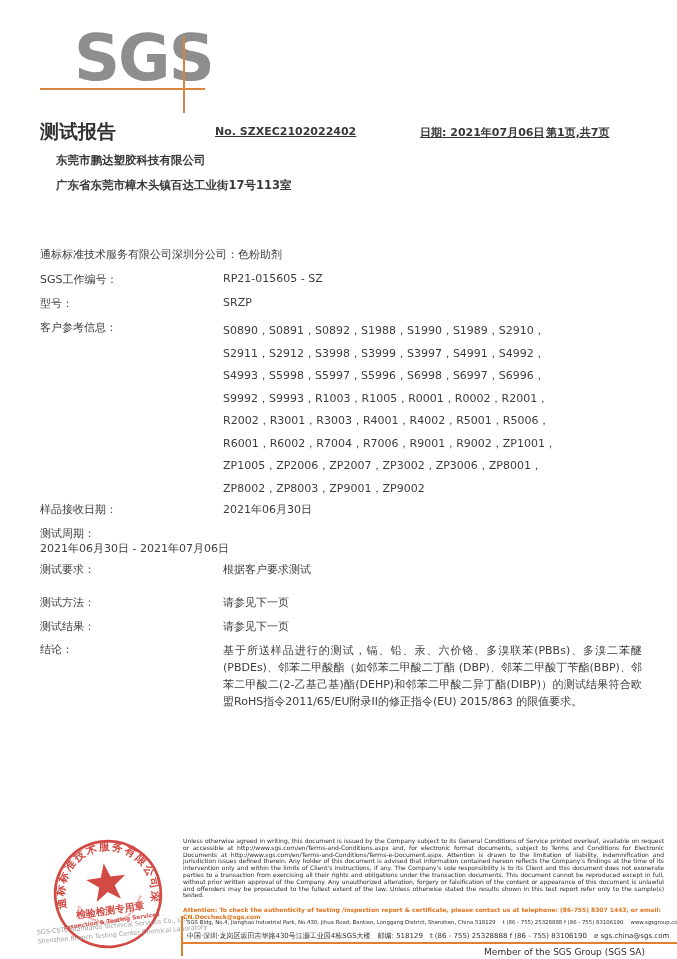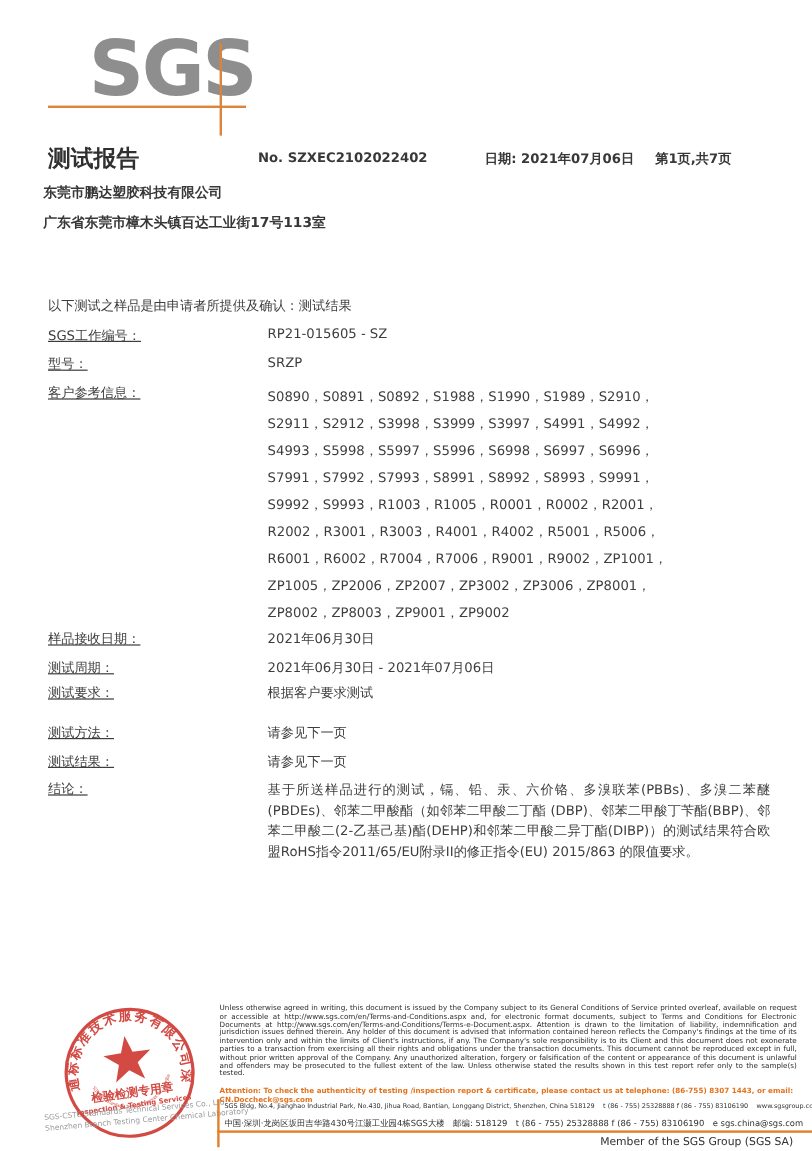--- a/index.html
+++ b/index.html
@@ -8,54 +8,54 @@
     font-family:"DejaVu Sans","Liberation Sans",sans-serif;
     color:#3d3d3d;overflow:hidden;
   }
   
   .logo-text{position:absolute;left:74px;top:26px;font-size:64px;font-weight:bold;
              color:#8e8e8e;letter-spacing:-2px;line-height:1;}
   .logo-line-h{position:absolute;left:40px;top:88px;width:165px;height:2px;background:#d9853e;}
   .logo-line-v{position:absolute;left:183px;top:36px;width:2px;height:77px;background:#d9853e;}
 
   .report-title{position:absolute;left:40px;top:119px;font-size:19px;font-weight:bold;color:#303030;}
-  .hdr-meta{position:absolute;top:125px;font-size:11px;font-weight:600;color:#383838;white-space:nowrap;}
+  .hdr-meta{position:absolute;top:125px;font-size:11px;font-weight:600;color:#383838;white-space:nowrap;text-decoration:underline;}
   .hdr-no{left:215px;}
-  .hdr-date{left:404px;}
+  .hdr-date{left:420px;}
   .hdr-page{left:546px;}
 
-  .client-block{position:absolute;left:36px;top:148px;font-size:11.5px;font-weight:600;
+  .client-block{position:absolute;left:56px;top:148px;font-size:11.5px;font-weight:600;
                 color:#383838;line-height:25px;white-space:nowrap;}
 
   
   .content{position:absolute;left:40px;top:247px;width:602px;font-size:11px;color:#3d3d3d;}
   .intro{margin-bottom:10px;}
   .row{display:flex;align-items:flex-start;}
-  .lbl{width:183px;flex:none;text-decoration:underline;}
+  .lbl{width:183px;flex:none;}
   .val{flex:1;}
   .mb9{margin-bottom:9px;}
-  .mb6{margin-bottom:6px;}
+  .mb6{margin-bottom:6px;flex-direction:column;}
   .mb3{margin-bottom:18px;}
   .mb8{margin-bottom:8px;}
   .ref-line{line-height:22.5px;}
   .row-ref{margin-bottom:2px;}
   .conclusion-text{line-height:17px;text-align:justify;}
 
   
   .footer{position:absolute;left:0;top:835px;width:677px;height:124px;}
   .legal{position:absolute;left:183px;top:3px;width:481px;font-size:6px;line-height:6.8px;
          color:#2a2a2a;text-align:justify;}
   .attention{position:absolute;left:183px;top:71px;width:481px;font-size:6px;line-height:7px;
              font-weight:bold;color:#e2731f;}
   .addr-row{position:absolute;left:187px;white-space:nowrap;color:#2f2f2f;display:flex;gap:7px;align-items:center;}
   .addr-en{top:84px;font-size:5.4px;}
   .addr-cn{top:96px;font-size:7px;}
   .addr-sep-v{position:absolute;left:181px;top:81px;width:2px;height:40px;background:#e0812f;}
   .addr-line-h{position:absolute;left:181px;right:0;top:107px;height:2px;background:#e0812f;}
-  .member{position:absolute;right:16px;top:112px;font-size:9px;color:#2f2f2f;}
+  .member{position:absolute;right:32px;top:112px;font-size:9px;color:#2f2f2f;}
 
   .stamp{position:absolute;left:50px;top:1px;transform:rotate(-8deg);}
   .stamp-company{position:absolute;left:37px;top:86px;transform:rotate(-5deg);
                  font-size:6.3px;line-height:8.5px;color:#9b9b9b;white-space:nowrap;}
 </style>
 </head>
 <body>
 
 <div class="logo-text">SGS</div>
 <div class="logo-line-h"></div>
@@ -65,39 +65,38 @@
 <div class="hdr-meta hdr-no">No. SZXEC2102022402</div>
 <div class="hdr-meta hdr-date">日期: 2021年07月06日</div>
 <div class="hdr-meta hdr-page">第1页,共7页</div>
 
 <div class="client-block">
   <div>东莞市鹏达塑胶科技有限公司</div>
   <div>广东省东莞市樟木头镇百达工业街17号113室</div>
 </div>
 
 <div class="content">
-  <div class="intro">以下测试之样品是由申请者所提供及确认：测试结果</div>
+  <div class="intro">通标标准技术服务有限公司深圳分公司：色粉助剂</div>
 
   <div class="row mb9">
     <div class="lbl">SGS工作编号：</div>
     <div class="val">RP21-015605 - SZ</div>
   </div>
 
   <div class="row mb9">
     <div class="lbl">型号：</div>
     <div class="val">SRZP</div>
   </div>
 
   <div class="row row-ref">
     <div class="lbl">客户参考信息：</div>
     <div class="val">
       <div class="ref-line">S0890，S0891，S0892，S1988，S1990，S1989，S2910，</div>
       <div class="ref-line">S2911，S2912，S3998，S3999，S3997，S4991，S4992，</div>
       <div class="ref-line">S4993，S5998，S5997，S5996，S6998，S6997，S6996，</div>
-      <div class="ref-line">S7991，S7992，S7993，S8991，S8992，S8993，S9991，</div>
       <div class="ref-line">S9992，S9993，R1003，R1005，R0001，R0002，R2001，</div>
       <div class="ref-line">R2002，R3001，R3003，R4001，R4002，R5001，R5006，</div>
       <div class="ref-line">R6001，R6002，R7004，R7006，R9001，R9002，ZP1001，</div>
       <div class="ref-line">ZP1005，ZP2006，ZP2007，ZP3002，ZP3006，ZP8001，</div>
       <div class="ref-line">ZP8002，ZP8003，ZP9001，ZP9002</div>
     </div>
   </div>
 
   <div class="row mb9">
     <div class="lbl">样品接收日期：</div>

